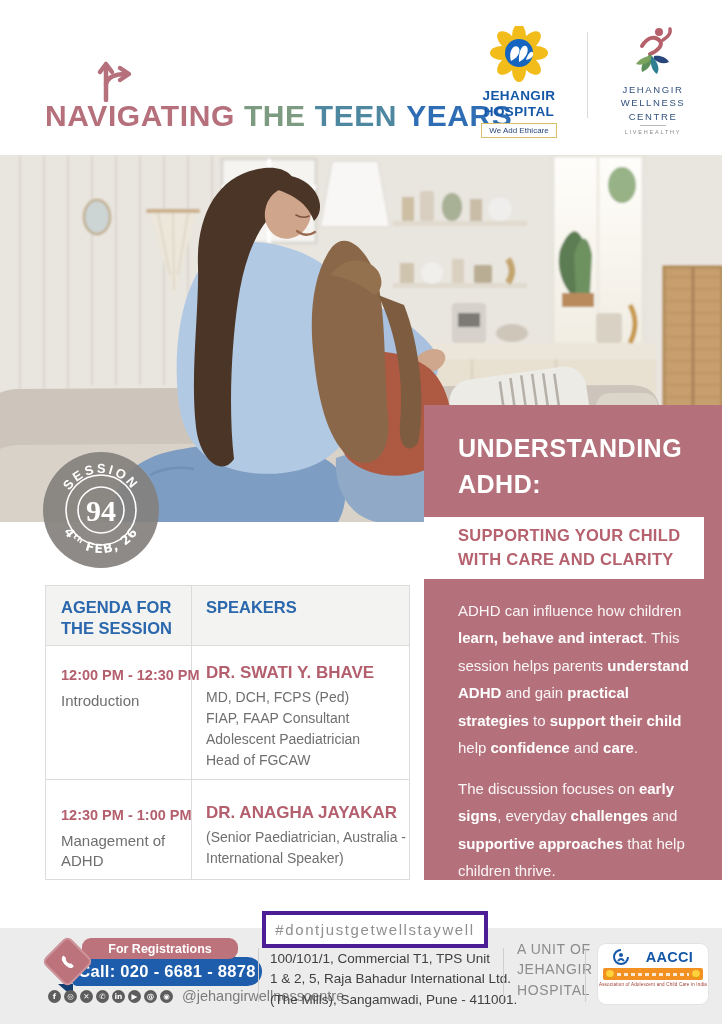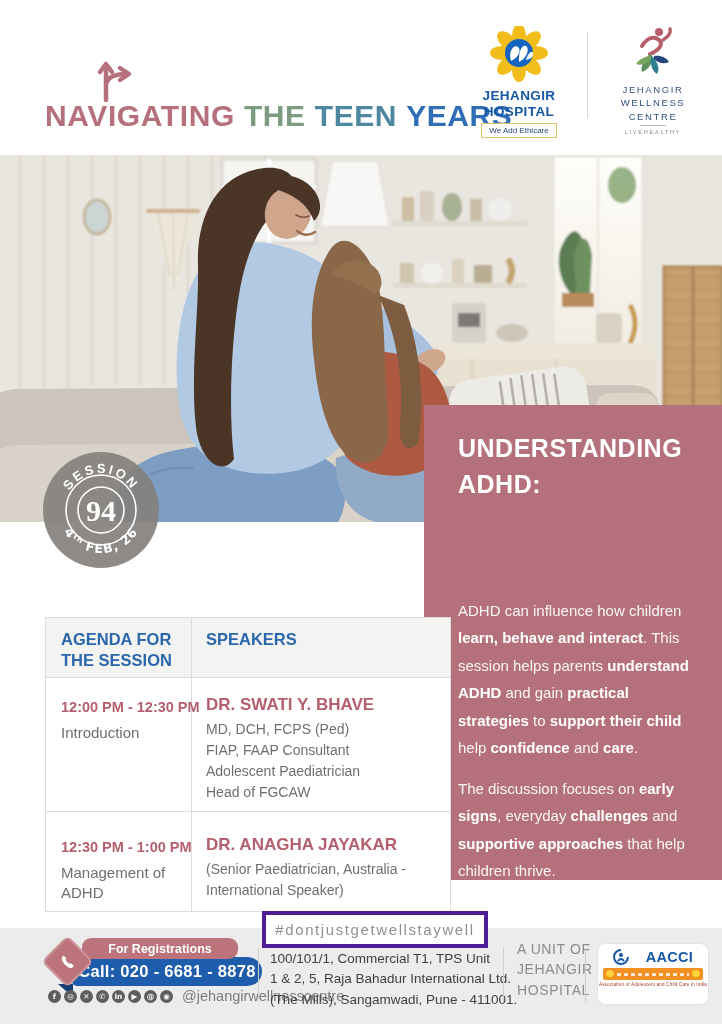--- a/index.html
+++ b/index.html
@@ -31,21 +31,21 @@
   .subtitle-box{position:absolute;left:0;top:112px;width:280px;height:62px;background:#fff;display:flex;align-items:center;}
   .subtitle-text{padding-left:34px;color:#b5616e;font-weight:bold;font-size:16.5px;line-height:1.45;letter-spacing:.3px;white-space:pre-line;}
   .panel-body{position:absolute;left:34px;top:192px;width:244px;color:rgba(255,255,255,.93);font-size:15px;line-height:1.83;}
   .panel-body p{margin:0 0 13px 0;}
   .panel-body b{color:#fff;font-weight:bold;}
 
   
   .session-badge{position:absolute;left:41px;top:450px;width:120px;height:120px;}
 
   
-  .agenda{position:absolute;left:45px;top:617px;width:406px;height:295px;background:#fff;border:1px solid #dcdcdc;box-sizing:border-box;}
+  .agenda{position:absolute;left:45px;top:585px;width:365px;height:295px;background:#fff;border:1px solid #dcdcdc;box-sizing:border-box;}
   .agenda-header{position:absolute;left:0;top:0;width:100%;height:60px;background:#f3f3f2;border-bottom:1px solid #dcdcdc;box-sizing:border-box;}
   .col-divider{position:absolute;left:145px;top:0;width:1px;height:100%;background:#dcdcdc;}
   .row-divider{position:absolute;left:0;top:193px;width:100%;height:1px;background:#dcdcdc;}
   .cell{position:absolute;}
   .h-blue{color:#2a67ac;font-weight:bold;font-size:16.5px;line-height:1.25;}
   .time{color:#b45f6d;font-weight:bold;font-size:14.5px;white-space:nowrap;}
   .topic{color:#6f6f6f;font-size:15px;line-height:1.35;}
   .speaker{color:#b45f6d;font-weight:bold;font-size:17px;white-space:nowrap;}
   .creds{color:#6f6f6f;font-size:14px;line-height:1.5;white-space:pre-line;}
 
@@ -256,20 +256,24 @@
       <ellipse cx="438" cy="306" rx="17" ry="10" fill="#f4f3f0" transform="rotate(-18 438 306)"></ellipse>
       <path d="M348 206 C330 234 330 282 348 304 C370 326 424 328 444 300 C458 278 452 234 430 214 C408 196 366 190 348 206 Z" fill="#ae5a43"></path>
       <path d="M332 92 C314 116 308 158 314 204 C318 248 330 290 352 304 C372 316 392 300 388 262 C384 216 386 164 378 128 C370 98 348 74 332 92 Z" fill="#8a6748"></path>
       <path d="M378 140 C398 180 404 230 400 268 C398 292 408 300 418 288 C426 250 420 190 404 150 Z" fill="#7d5c3f"></path>
       <path d="M330 120 C344 102 366 100 378 116 C384 126 382 136 374 140 C360 128 344 122 330 120 Z" fill="#93714f"></path>
     </g>
   </svg>
 
   <div class="adhd-panel">
     <div class="panel-title">UNDERSTANDING ADHD:</div>
+    <div class="subtitle-box">
+      <div class="subtitle-text">SUPPORTING YOUR CHILD
+WITH CARE AND CLARITY</div>
+    </div>
     <div class="panel-body">
       <p><span>ADHD can influence how children </span><b>learn, behave and interact</b><span>. This session helps parents </span><b>understand ADHD</b><span> and gain </span><b>practical strategies</b><span> to </span><b>support their child</b><span> help </span><b>confidence</b><span> and </span><b>care</b><span>.</span></p>
       <p><span>The discussion focuses on </span><b>early signs</b><span>, everyday </span><b>challenges</b><span> and </span><b>supportive approaches</b><span> that help children thrive.</span></p>
     </div>
   </div>
 
   <svg class="session-badge" viewBox="-60 -60 120 120">
     <defs>
       <path id="arcTop" d="M -37 0 A 37 37 0 0 1 37 0"></path>
       <path id="arcBottom" d="M -43 0 A 43 43 0 0 0 43 0"></path>

